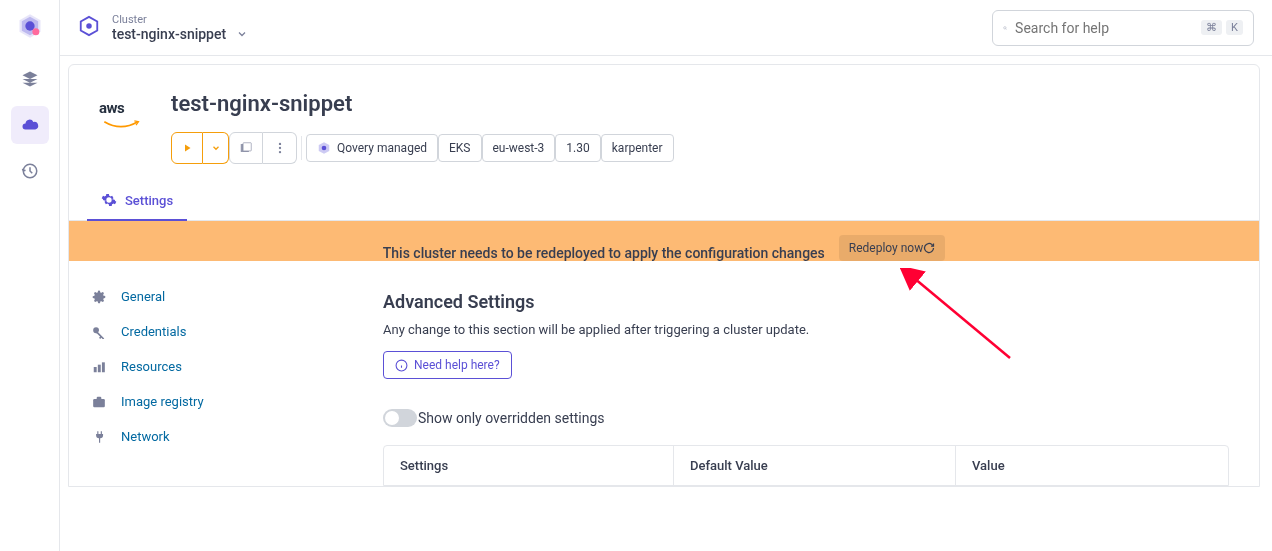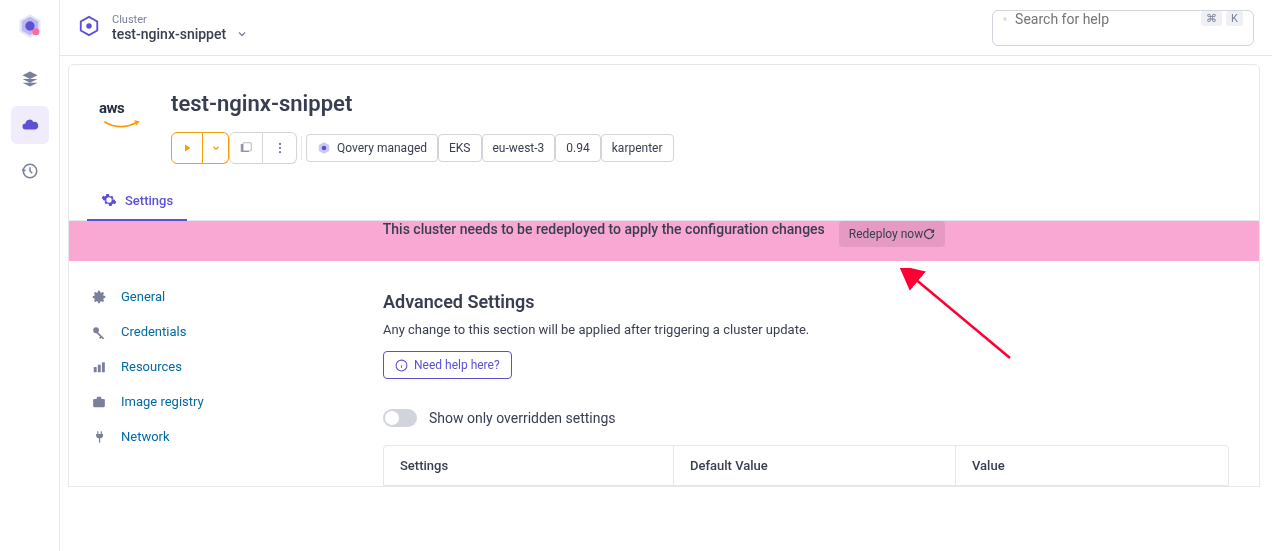--- a/index.html
+++ b/index.html
@@ -35,21 +35,21 @@
 .cluster-block { display: flex; flex-direction: column; }
 .cluster-label { font-size: 11px; color: #7b809a; }
 .cluster-name-row { display: flex; align-items: center; gap: 10px; }
 .cluster-name { font-size: 14px; font-weight: 500; color: #383E50; }
 .chev { color: #7b809a; }
 
 .search-wrap { margin-left: auto; }
 .search-box {
   width: 262px; height: 36px;
   border: 1px solid #d1d5db; border-radius: 6px;
-  display: flex; align-items: flex-start; padding: 0 10px;
+  display: flex; align-items: center; padding: 0 10px;
   color: #7b809a; gap: 8px;
 }
 .search-box input { border: none; outline: none; flex: 1; font-size: 14px; color: #383E50; background: transparent; }
 .kbd { display: flex; gap: 4px; }
 .kbd span { background: #eef0f3; border-radius: 3px; font-size: 11px; padding: 1px 5px; color: #7b809a; }
 
 .content { flex: 1; padding: 8px 12px 0 8px; overflow: auto; }
 .card { border: 1px solid #e5e7eb; border-radius: 6px 6px 0 0; background: #fff; }
 
 .header-block {
@@ -76,24 +76,24 @@
 .vdiv { width: 1px; height: 24px; background: #e5e7eb; margin: 0 4px; }
 
 .pill { height: 28px; border: 1px solid #d1d5db; border-radius: 4px; display: flex; align-items: center; padding: 0 10px; font-size: 12px; color: #383E50; gap: 6px; }
 .pill .qicon { color: #5b50d6; }
 
 .tabs { display: flex; border-bottom: 1px solid #e5e7eb; padding: 0 18px; margin-top: 6px; }
 .tab { display: flex; align-items: center; gap: 8px; padding: 12px 14px; color: #5b50d6; font-weight: 500; font-size: 13px; position: relative; cursor: pointer; }
 .tab.active::after { content: ""; position: absolute; left: 0; right: 0; bottom: -1px; height: 2px; background: #5b50d6; }
 
 .banner {
-  background: #f9a8d4;
+  background: #fdba74;
   height: 40px;
   display: flex;
-  align-items: flex-start;
+  align-items: flex-end;
   justify-content: center;
   gap: 14px;
   font-size: 14px;
   font-weight: 500;
   color: #383E50;
 }
 .redeploy-btn {
   background: rgba(0,0,0,0.08);
   border: none;
   border-radius: 4px;
@@ -111,21 +111,21 @@
 .settings-nav .icon { width: 16px; color: #7b809a; display: flex; justify-content: center; }
 
 .settings-body { flex: 1; padding: 30px 30px 0 30px; }
 .settings-body h2 { font-size: 18px; font-weight: 600; margin-bottom: 10px; }
 .settings-body .desc { font-size: 13px; color: #383E50; margin-bottom: 14px; }
 .help-btn {
   border: 1px solid #5b50d6; color: #5b50d6; background: #fff;
   border-radius: 4px; padding: 6px 11px; font-size: 12px;
   display: inline-flex; align-items: center; gap: 6px; cursor: pointer;
 }
-.toggle-row { display: flex; align-items: center; gap: 12px; margin: 30px 0 18px 0; }
+.toggle-row { display: flex; align-items: center; gap: 1px; margin: 30px 0 18px 0; }
 .toggle { width: 34px; height: 18px; border-radius: 10px; background: #d1d5db; position: relative; cursor: pointer; }
 .toggle::after { content: ""; width: 14px; height: 14px; border-radius: 50%; background: #fff; position: absolute; top: 2px; left: 2px; }
 
 .table { border: 1px solid #e5e7eb; border-radius: 4px 4px 0 0; }
 .table-row { display: flex; }
 .table-row > div { padding: 12px 16px; font-size: 13px; font-weight: 500; border-right: 1px solid #e5e7eb; }
 .table-row > div:last-child { border-right: none; }
 .col1 { width: 290px; }
 .col2 { width: 282px; }
 .col3 { flex: 1; }
@@ -249,21 +249,21 @@
                   </svg>
                 <span>Qovery managed</span>
               </div>
               <div class="pill">
                   <span>EKS</span>
                 </div>
               <div class="pill">
                   <span>eu-west-3</span>
                 </div>
               <div class="pill">
-                  <span>0.94</span>
+                  <span>1.30</span>
                 </div>
               <div class="pill">
                   <span>karpenter</span>
                 </div>
             </div>
           </div>
         </div>
 
         <div class="tabs">
           <div class="tab active">

